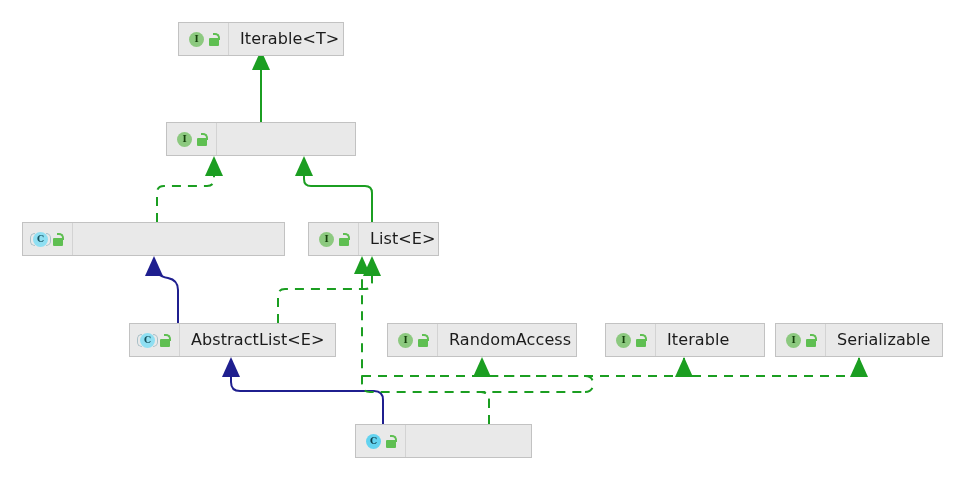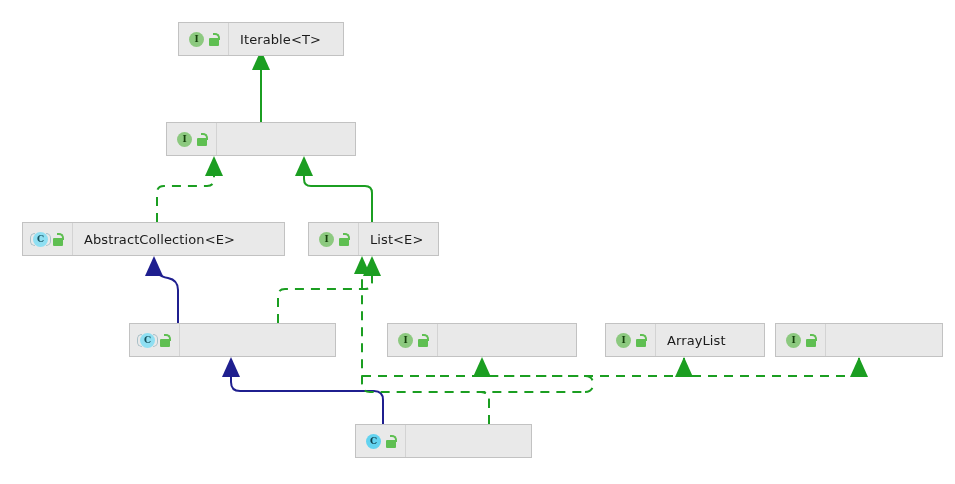--- a/index.html
+++ b/index.html
@@ -40,21 +40,21 @@
     display: flex;
     align-items: center;
     gap: 3px;
     padding: 0 7px 0 9px;
     height: 100%;
     border-right: 1px solid #d3d3d3;
     box-sizing: border-box;
   }
   .node-label {
     padding: 0 14px 0 11px;
-    font-size: 13px;
+    font-size: 16px;
     color: #1b1b1b;
     white-space: nowrap;
     line-height: 1;
     letter-spacing: 0.1px;
   }
   
   .ticon {
     width: 17px;
     height: 17px;
     position: relative;
@@ -226,21 +226,20 @@
   <div class="uml-node" style="left:22px; top:222px; width:263px;">
     <span class="node-icons">
       <span class="ticon abstract">
           <span class="disc">C</span>
         </span>
       <span class="lock-icon">
           <span class="shackle"></span>
           <span class="body"></span>
         </span>
     </span>
-    <span class="node-label">AbstractCollection&lt;E&gt;</span>
   </div>
 
   <div class="uml-node" style="left:308px; top:222px; width:131px;">
     <span class="node-icons">
       <span class="ticon interface">
           <span class="disc">I</span>
         </span>
       <span class="lock-icon">
           <span class="shackle"></span>
           <span class="body"></span>
@@ -252,57 +251,60 @@
   <div class="uml-node" style="left:129px; top:323px; width:207px;">
     <span class="node-icons">
       <span class="ticon abstract">
           <span class="disc">C</span>
         </span>
       <span class="lock-icon">
           <span class="shackle"></span>
           <span class="body"></span>
         </span>
     </span>
+    <span class="node-label">AbstractList&lt;E&gt;</span>
   </div>
 
   <div class="uml-node" style="left:387px; top:323px; width:190px;">
     <span class="node-icons">
       <span class="ticon interface">
           <span class="disc">I</span>
         </span>
       <span class="lock-icon">
           <span class="shackle"></span>
           <span class="body"></span>
         </span>
     </span>
+    <span class="node-label">RandomAccess</span>
   </div>
 
   <div class="uml-node" style="left:605px; top:323px; width:160px;">
     <span class="node-icons">
       <span class="ticon interface">
           <span class="disc">I</span>
         </span>
       <span class="lock-icon">
           <span class="shackle"></span>
           <span class="body"></span>
         </span>
     </span>
-    <span class="node-label">ArrayList</span>
+    <span class="node-label">Iterable</span>
   </div>
 
   <div class="uml-node" style="left:775px; top:323px; width:168px;">
     <span class="node-icons">
       <span class="ticon interface">
           <span class="disc">I</span>
         </span>
       <span class="lock-icon">
           <span class="shackle"></span>
           <span class="body"></span>
         </span>
     </span>
+    <span class="node-label">Serializable</span>
   </div>
 
   <div class="uml-node" style="left:355px; top:424px; width:177px;">
     <span class="node-icons">
       <span class="ticon cls">
           <span class="disc">C</span>
         </span>
       <span class="lock-icon">
           <span class="shackle"></span>
           <span class="body"></span>

